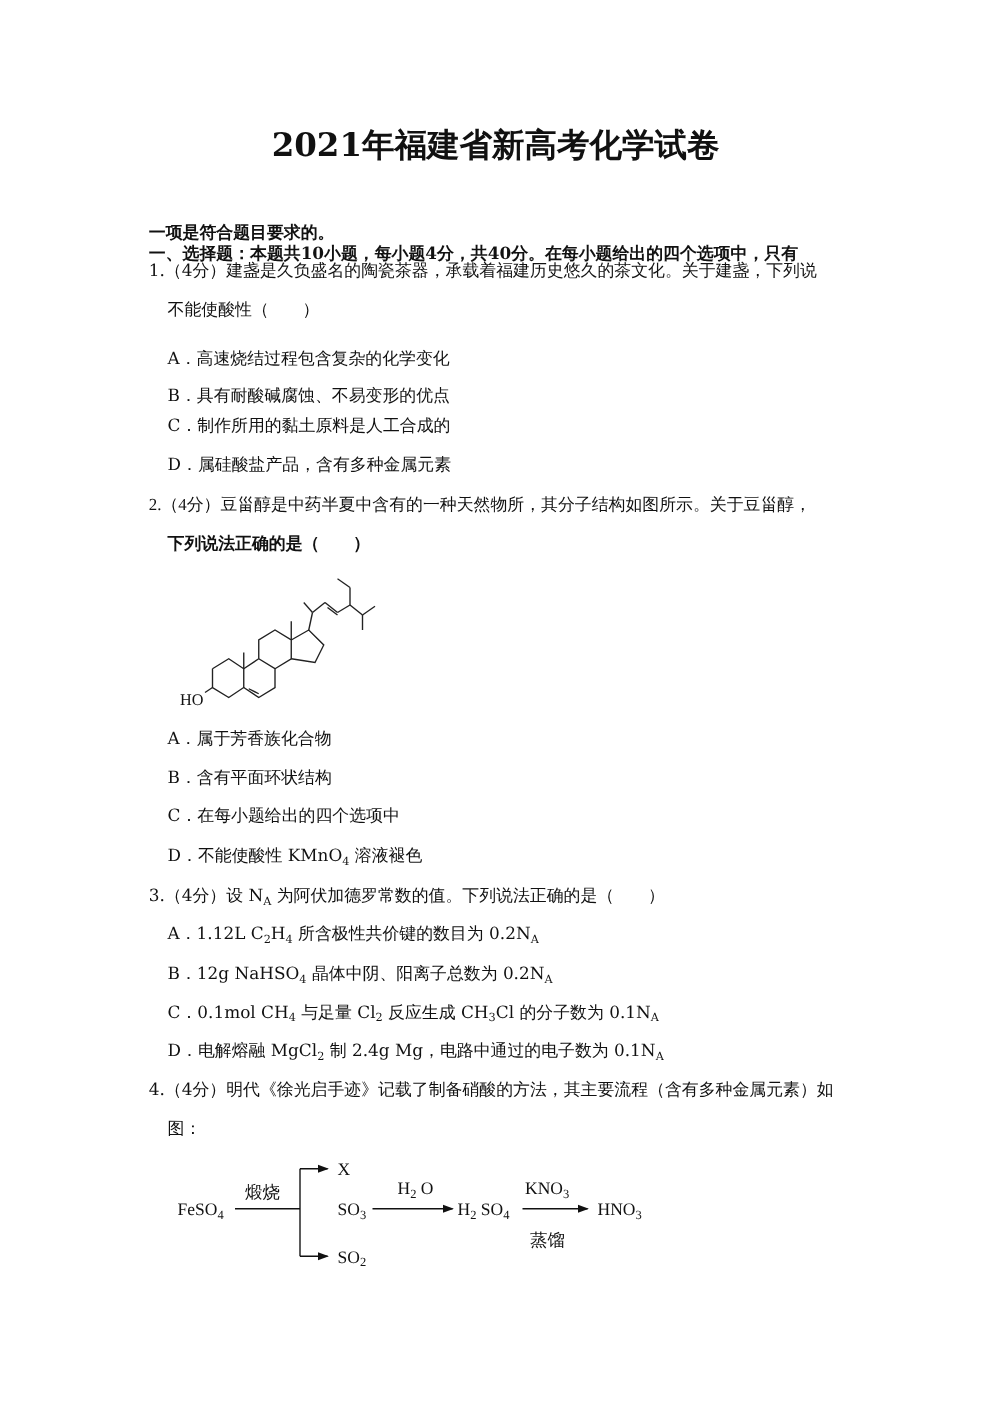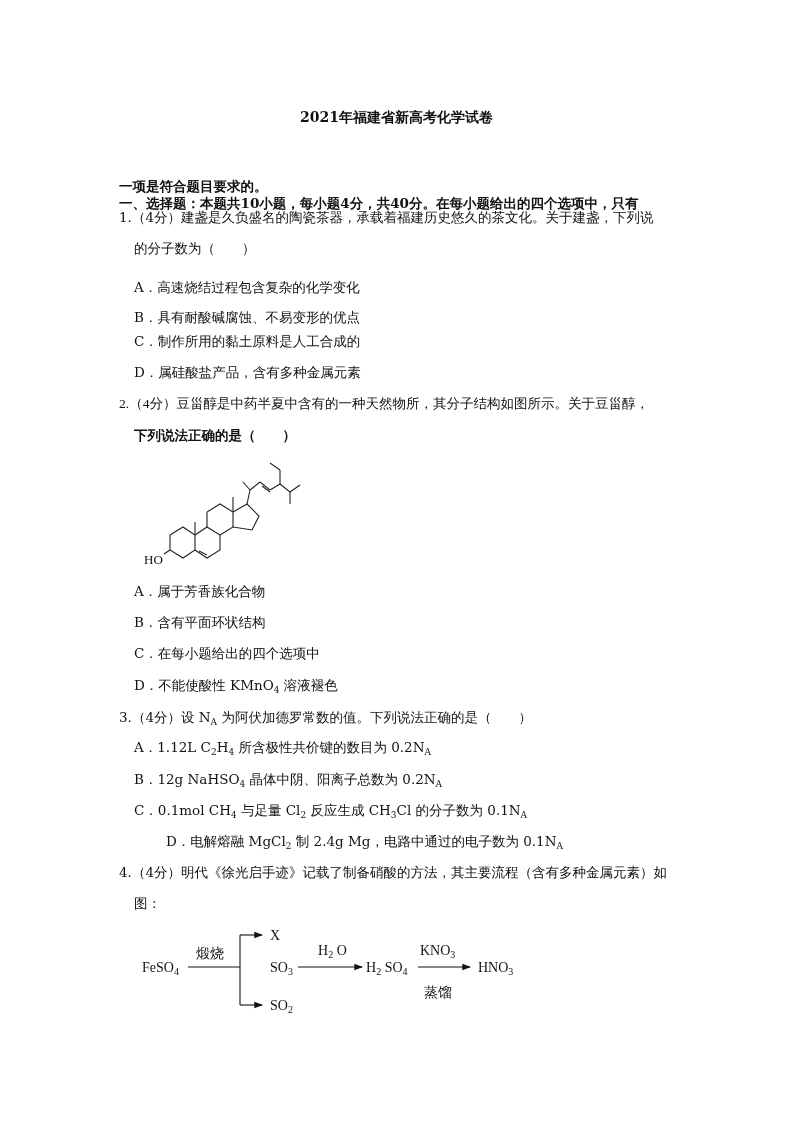--- a/index.html
+++ b/index.html
@@ -7,21 +7,21 @@
       width: 793px; height: 1122px; position: relative; overflow: hidden;
       font-family: "DejaVu Serif", "Liberation Serif", serif;
       color: #111111;
     }
     .line {
       position: absolute; white-space: nowrap;
       font-size: 13.5px; line-height: 18px;
     }
     .title {
       position: absolute; left: 0; width: 793px; top: 104px; text-align: center;
-      font-size: 14px; font-weight: bold; line-height: 26px;
+      font-size: 26px; font-weight: bold; line-height: 26px;
       font-family: "DejaVu Serif", "Liberation Serif", serif;
     }
     .bold { font-weight: bold; }
     .q { left: 119px; }
     .qc { left: 134px; }
     .opt { left: 134px; }
     sub { font-size: 9px; vertical-align: -3px; line-height: 0; }
     .mol { position: absolute; left: 130px; top: 452px; width: 200px; height: 125px; }
     .flow { position: absolute; left: 130px; top: 915px; width: 400px; height: 110px; }
     .flow text { font-family: "Liberation Serif", "DejaVu Serif", serif; font-size: 14px; fill: #111; }
@@ -30,21 +30,21 @@
 <body>
 
 <div class="title">2021年福建省新高考化学试卷</div>
 
 <div class="line bold" style="left:119px; top:146px;margin-top:48px;">一、选择题：本题共10小题，每小题4分，共40分。在每小题给出的四个选项中，只有</div>
 <div class="line bold" style="left:119px; top:177px;">一项是符合题目要求的。</div>
 
 <div class="line q" style="top:208px;">
   <span>1.</span><span>（4分）建盏是久负盛名的陶瓷茶器，承载着福建历史悠久的茶文化。关于建盏，下列说</span>
 </div>
-<div class="line qc" style="top:239px;">的分子数为（　　）</div>
+<div class="line qc" style="top:239px;">不能使酸性（　　）</div>
 <div class="line opt" style="top:278px;">
   <span>A．</span><span>高速烧结过程包含复杂的化学变化</span>
 </div>
 <div class="line opt" style="top:308px;">
   <span>B．</span><span>具有耐酸碱腐蚀、不易变形的优点</span>
 </div>
 <div class="line opt" style="top:332px;">
   <span>C．</span><span>制作所用的黏土原料是人工合成的</span>
 </div>
 <div class="line opt" style="top:363px;text-align:right;">
@@ -106,21 +106,21 @@
 </div>
 <div class="line opt" style="top:738px;">
   <span>A．</span><span>1.12L C</span><sub>2</sub><span>H</span><sub>4</sub><span> 所含极性共价键的数目为 0.2N</span><sub>A</sub>
 </div>
 <div class="line opt" style="top:770px;">
   <span>B．</span><span>12g NaHSO</span><sub>4</sub><span> 晶体中阴、阳离子总数为 0.2N</span><sub>A</sub>
 </div>
 <div class="line opt" style="top:801px;">
   <span>C．</span><span>0.1mol CH</span><sub>4</sub><span> 与足量 Cl</span><sub>2</sub><span> 反应生成 CH</span><sub>3</sub><span>Cl 的分子数为 0.1N</span><sub>A</sub>
 </div>
-<div class="line opt" style="top:832px;margin-left:32px;">
+<div class="line opt" style="top:832px;">
   <span>D．</span><span>电解熔融 MgCl</span><sub>2</sub><span> 制 2.4g Mg，电路中通过的电子数为 0.1N</span><sub>A</sub>
 </div>
 
 <div class="line q" style="top:863px;">
   <span>4.</span><span>（4分）明代《徐光启手迹》记载了制备硝酸的方法，其主要流程（含有多种金属元素）如</span>
 </div>
 <div class="line qc" style="top:894px;">图：</div>
 
 <svg class="flow" viewBox="0 0 400 110">
   <defs>

